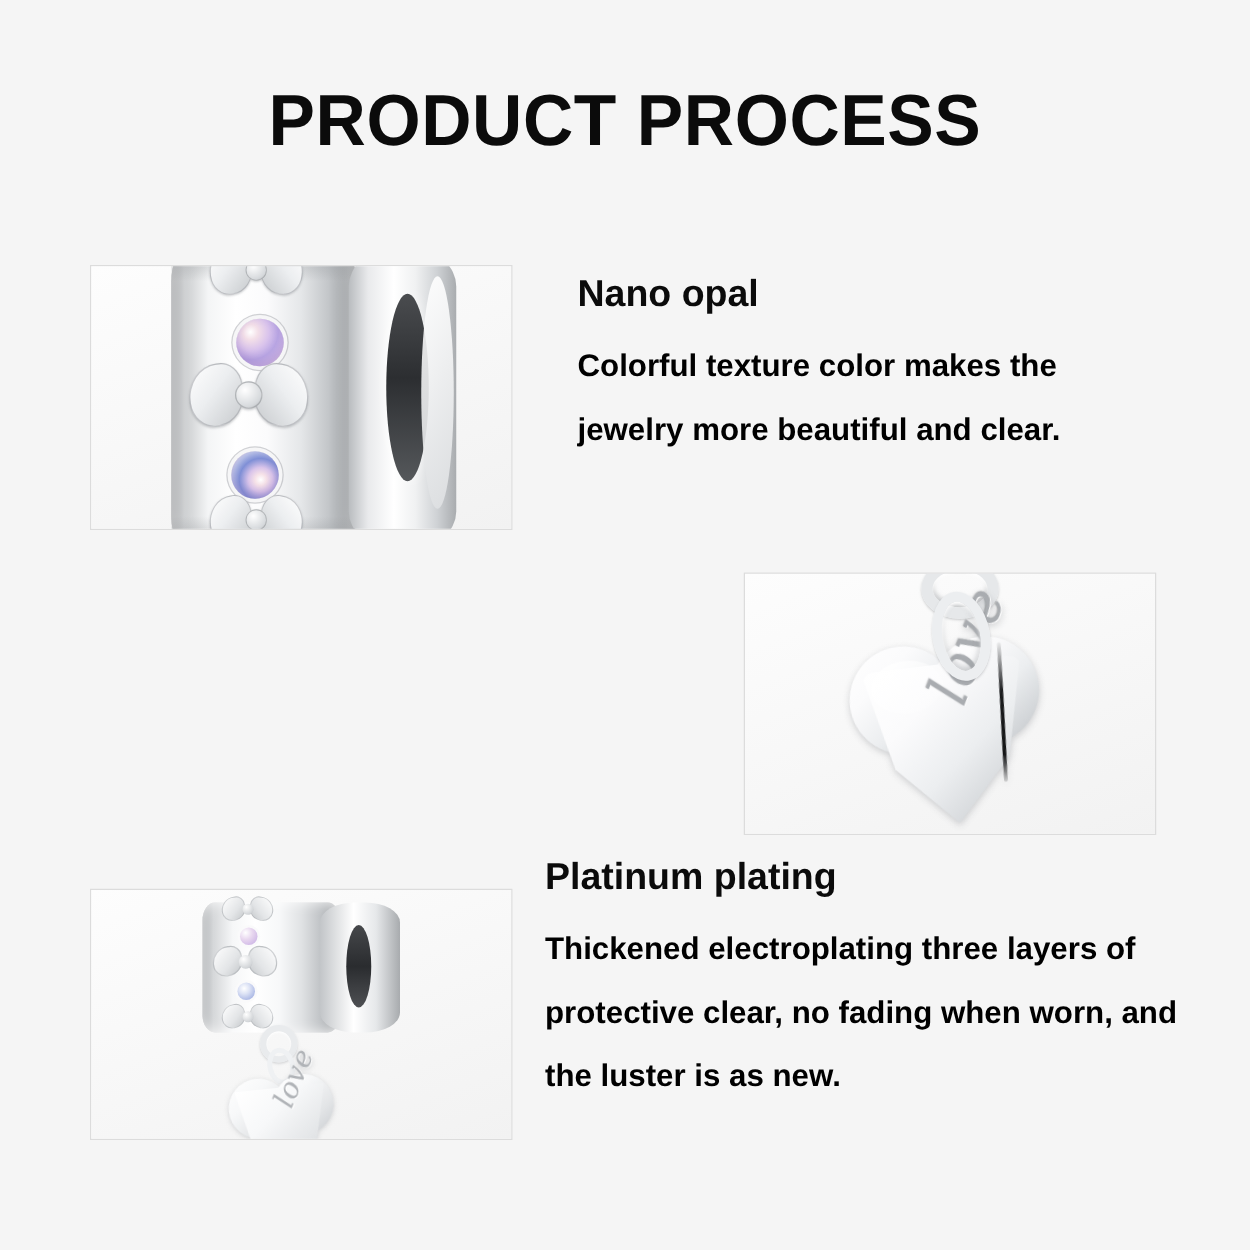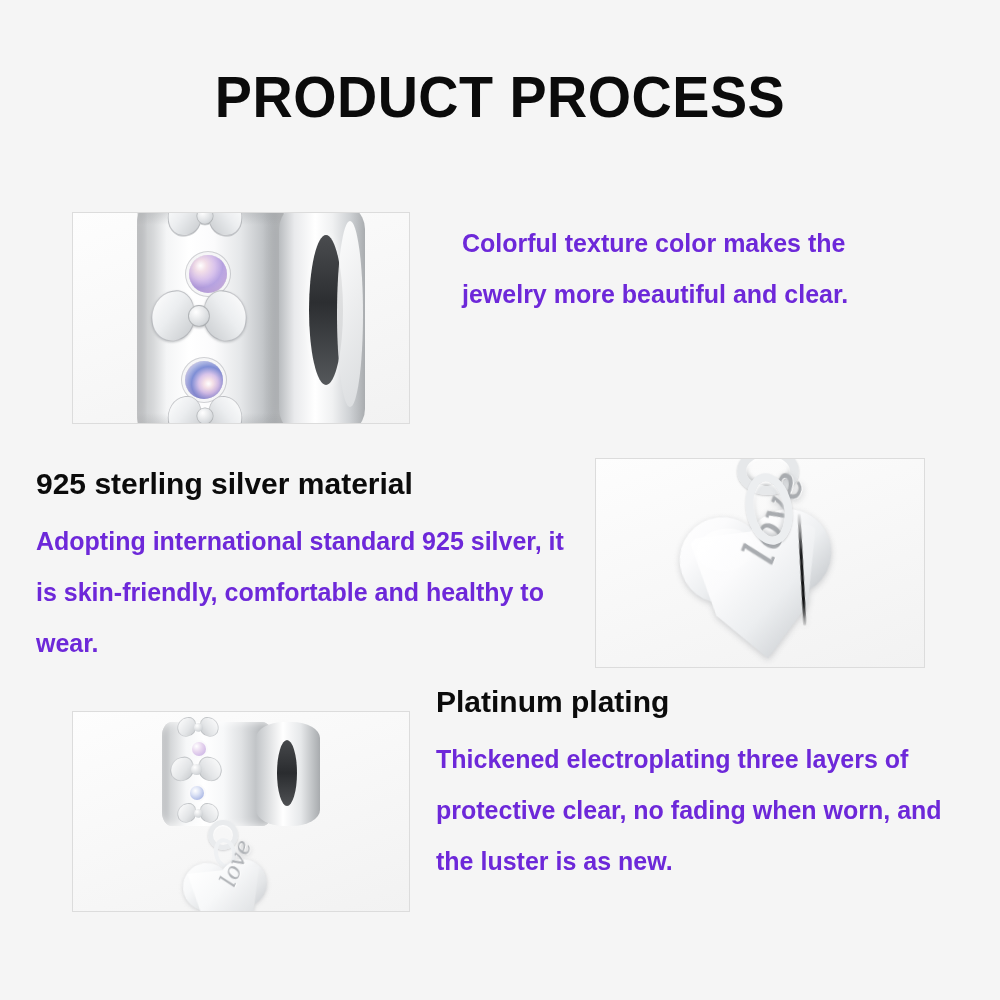--- a/index.html
+++ b/index.html
@@ -61,21 +61,21 @@
     line-height: 36px;
     font-weight: 700;
     color: #0b0b0b;
     margin: 0 0 14px 0;
     white-space: nowrap;
   }
   .blk-body {
     font-size: 25px;
     line-height: 51px;
     font-weight: 700;
-    color: #6d28d9;
+    color: #000000;
     margin: 0;
   }
 
   
   #frame-nano      { left: 72px;  top: 212px; width: 338px; height: 212px; }
   #text-nano       { left: 462px; top: 218px; width: 452px; }
 
   #text-silver     { left: 36px;  top: 466px; width: 540px; }
   #frame-heart     { left: 595px; top: 458px; width: 330px; height: 210px; }
 
@@ -451,27 +451,24 @@
         <div class="bow" id="bow-bottom">
           <div class="wing left"></div>
           <div class="wing right"></div>
           <div class="knot"></div>
         </div>
       </div>
     </div>
   </div>
 
   <div class="text-block" id="text-nano">
+    <h2 class="blk-heading">Nano opal</h2>
     <p class="blk-body">Colorful texture color makes the jewelry more beautiful and clear.</p>
   </div>
 
-  <div class="text-block" id="text-silver">
-    <h2 class="blk-heading">925 sterling silver material</h2>
-    <p class="blk-body">Adopting international standard 925 silver, it is skin-friendly, comfortable and healthy to wear.</p>
-  </div>
 
   <div class="photo-frame" id="frame-heart">
     <div class="photo-inner">
       <div class="heart-stage">
         <div class="jump-ring" id="ring-upper"></div>
         <div class="heart">
           <div class="lobe l"></div>
           <div class="lobe r"></div>
           <div class="body"></div>
           <div class="heart-gloss"></div>

